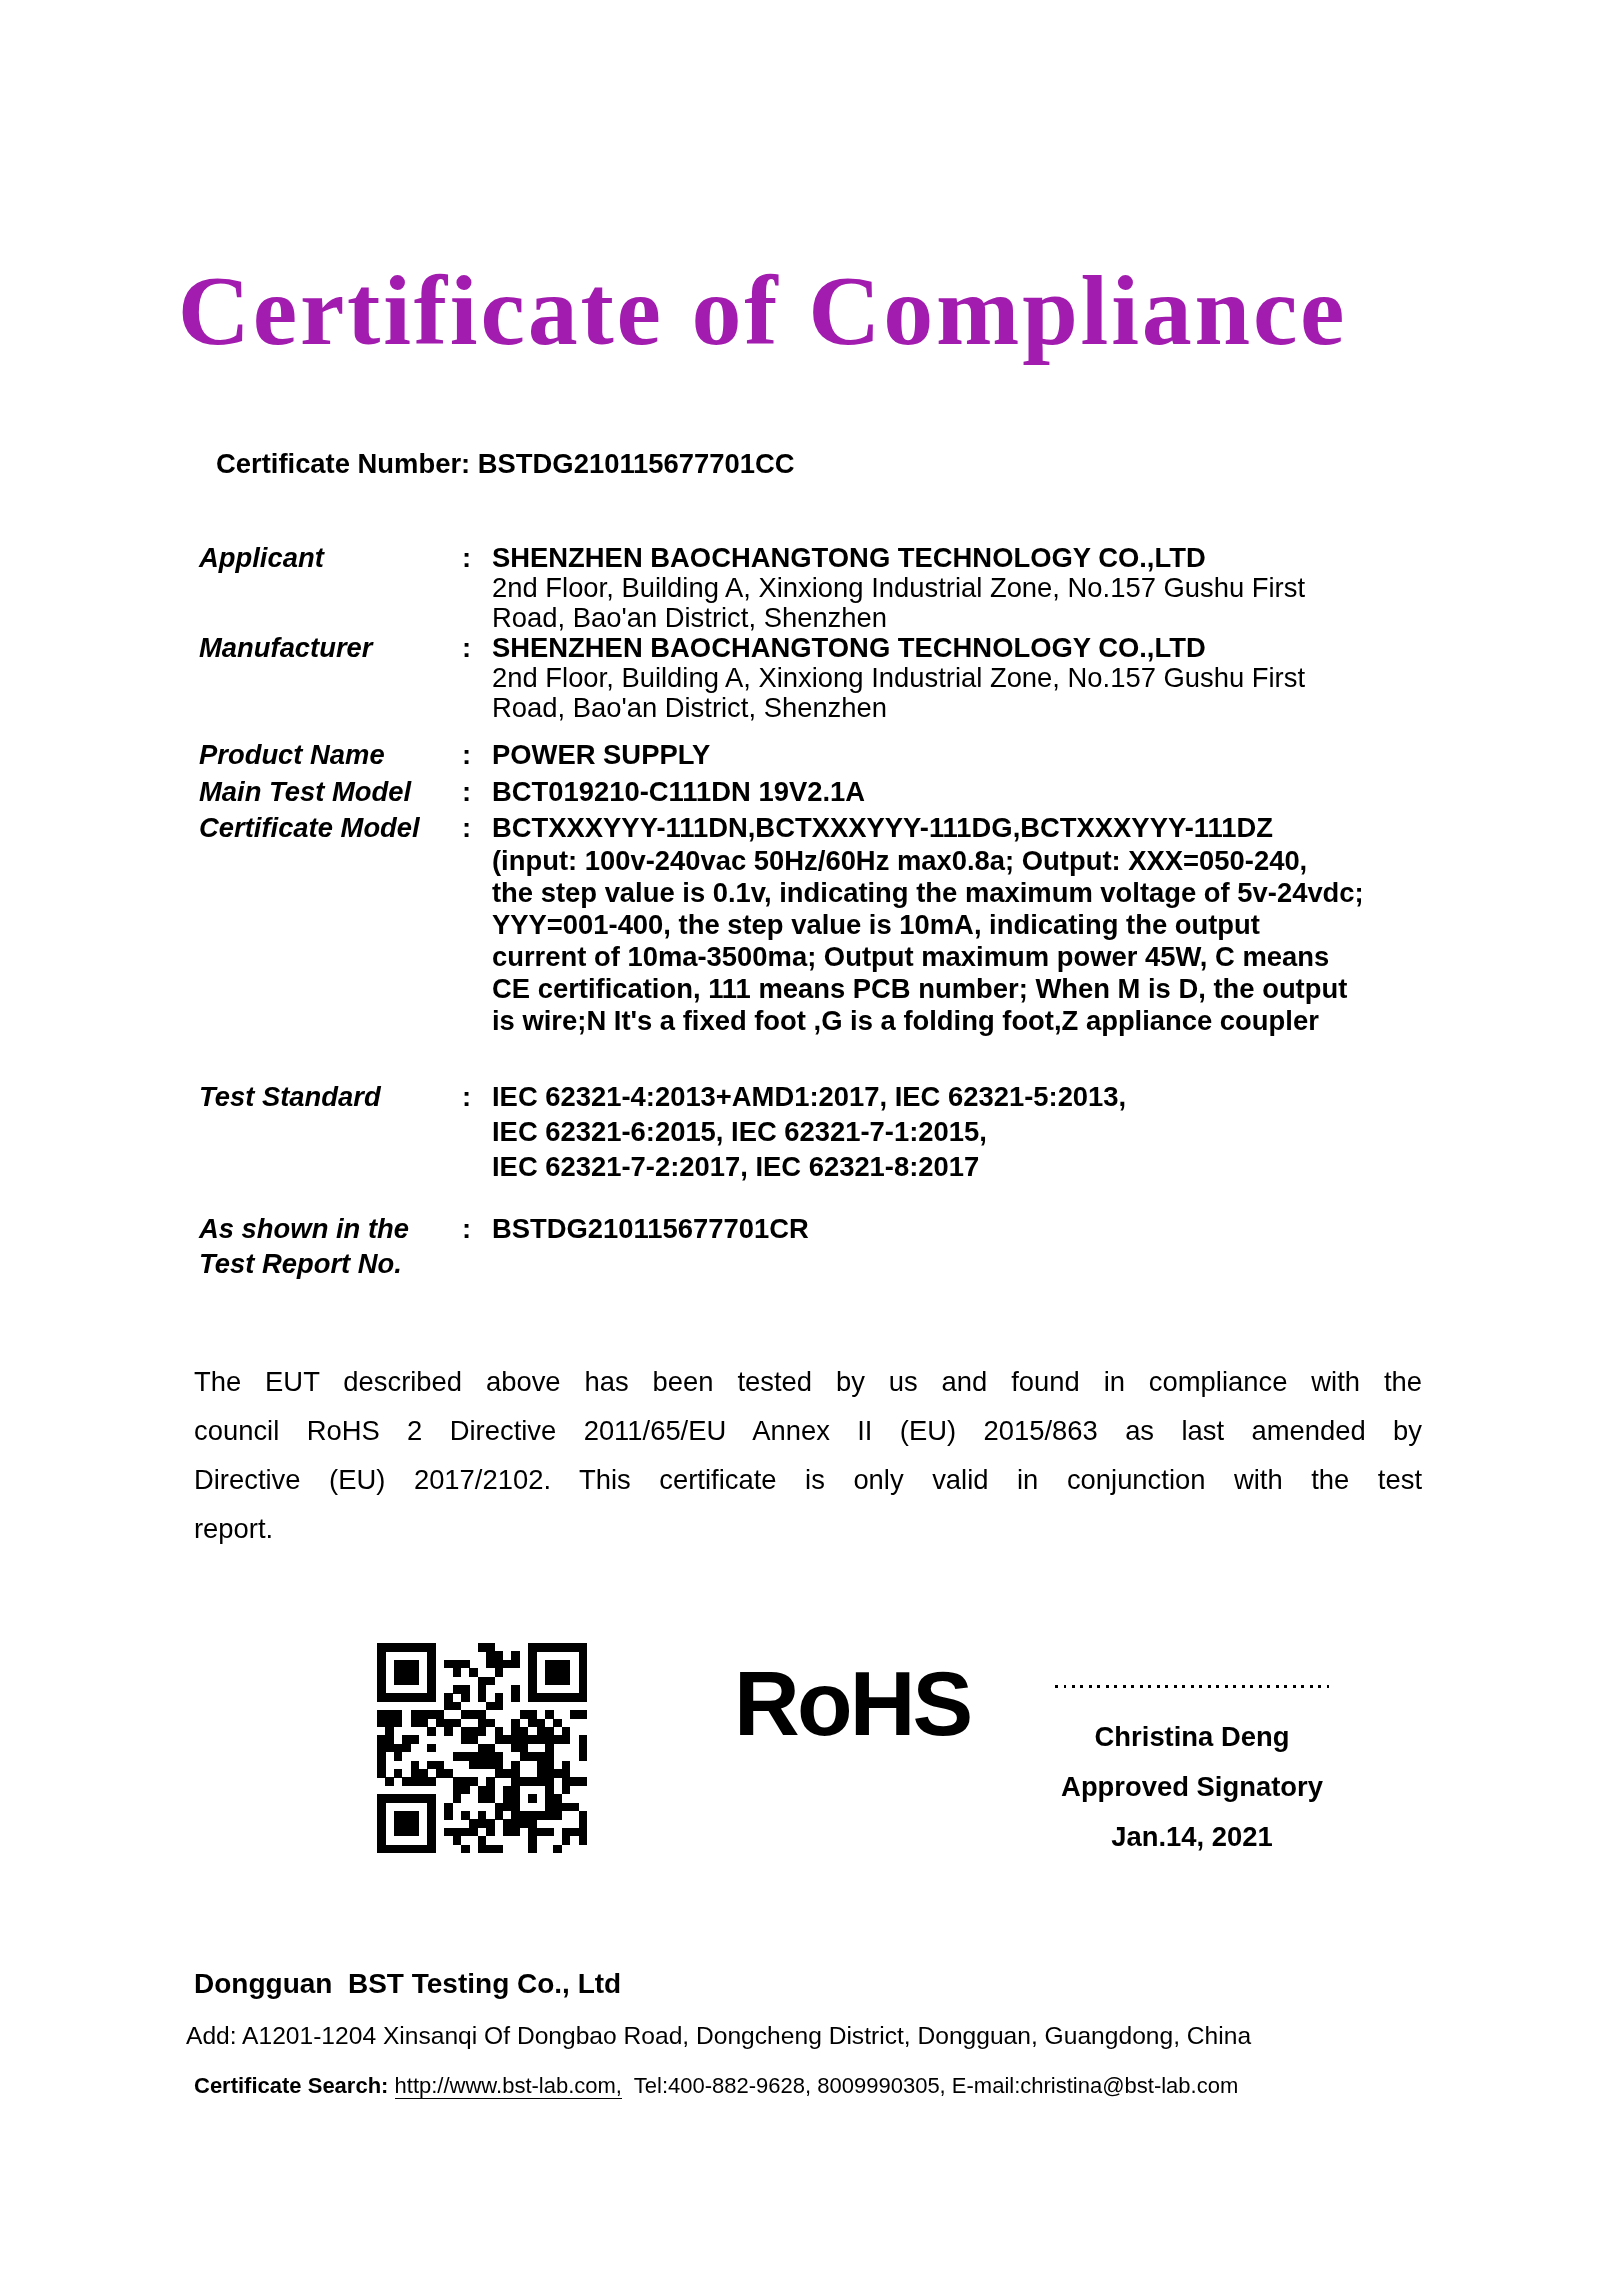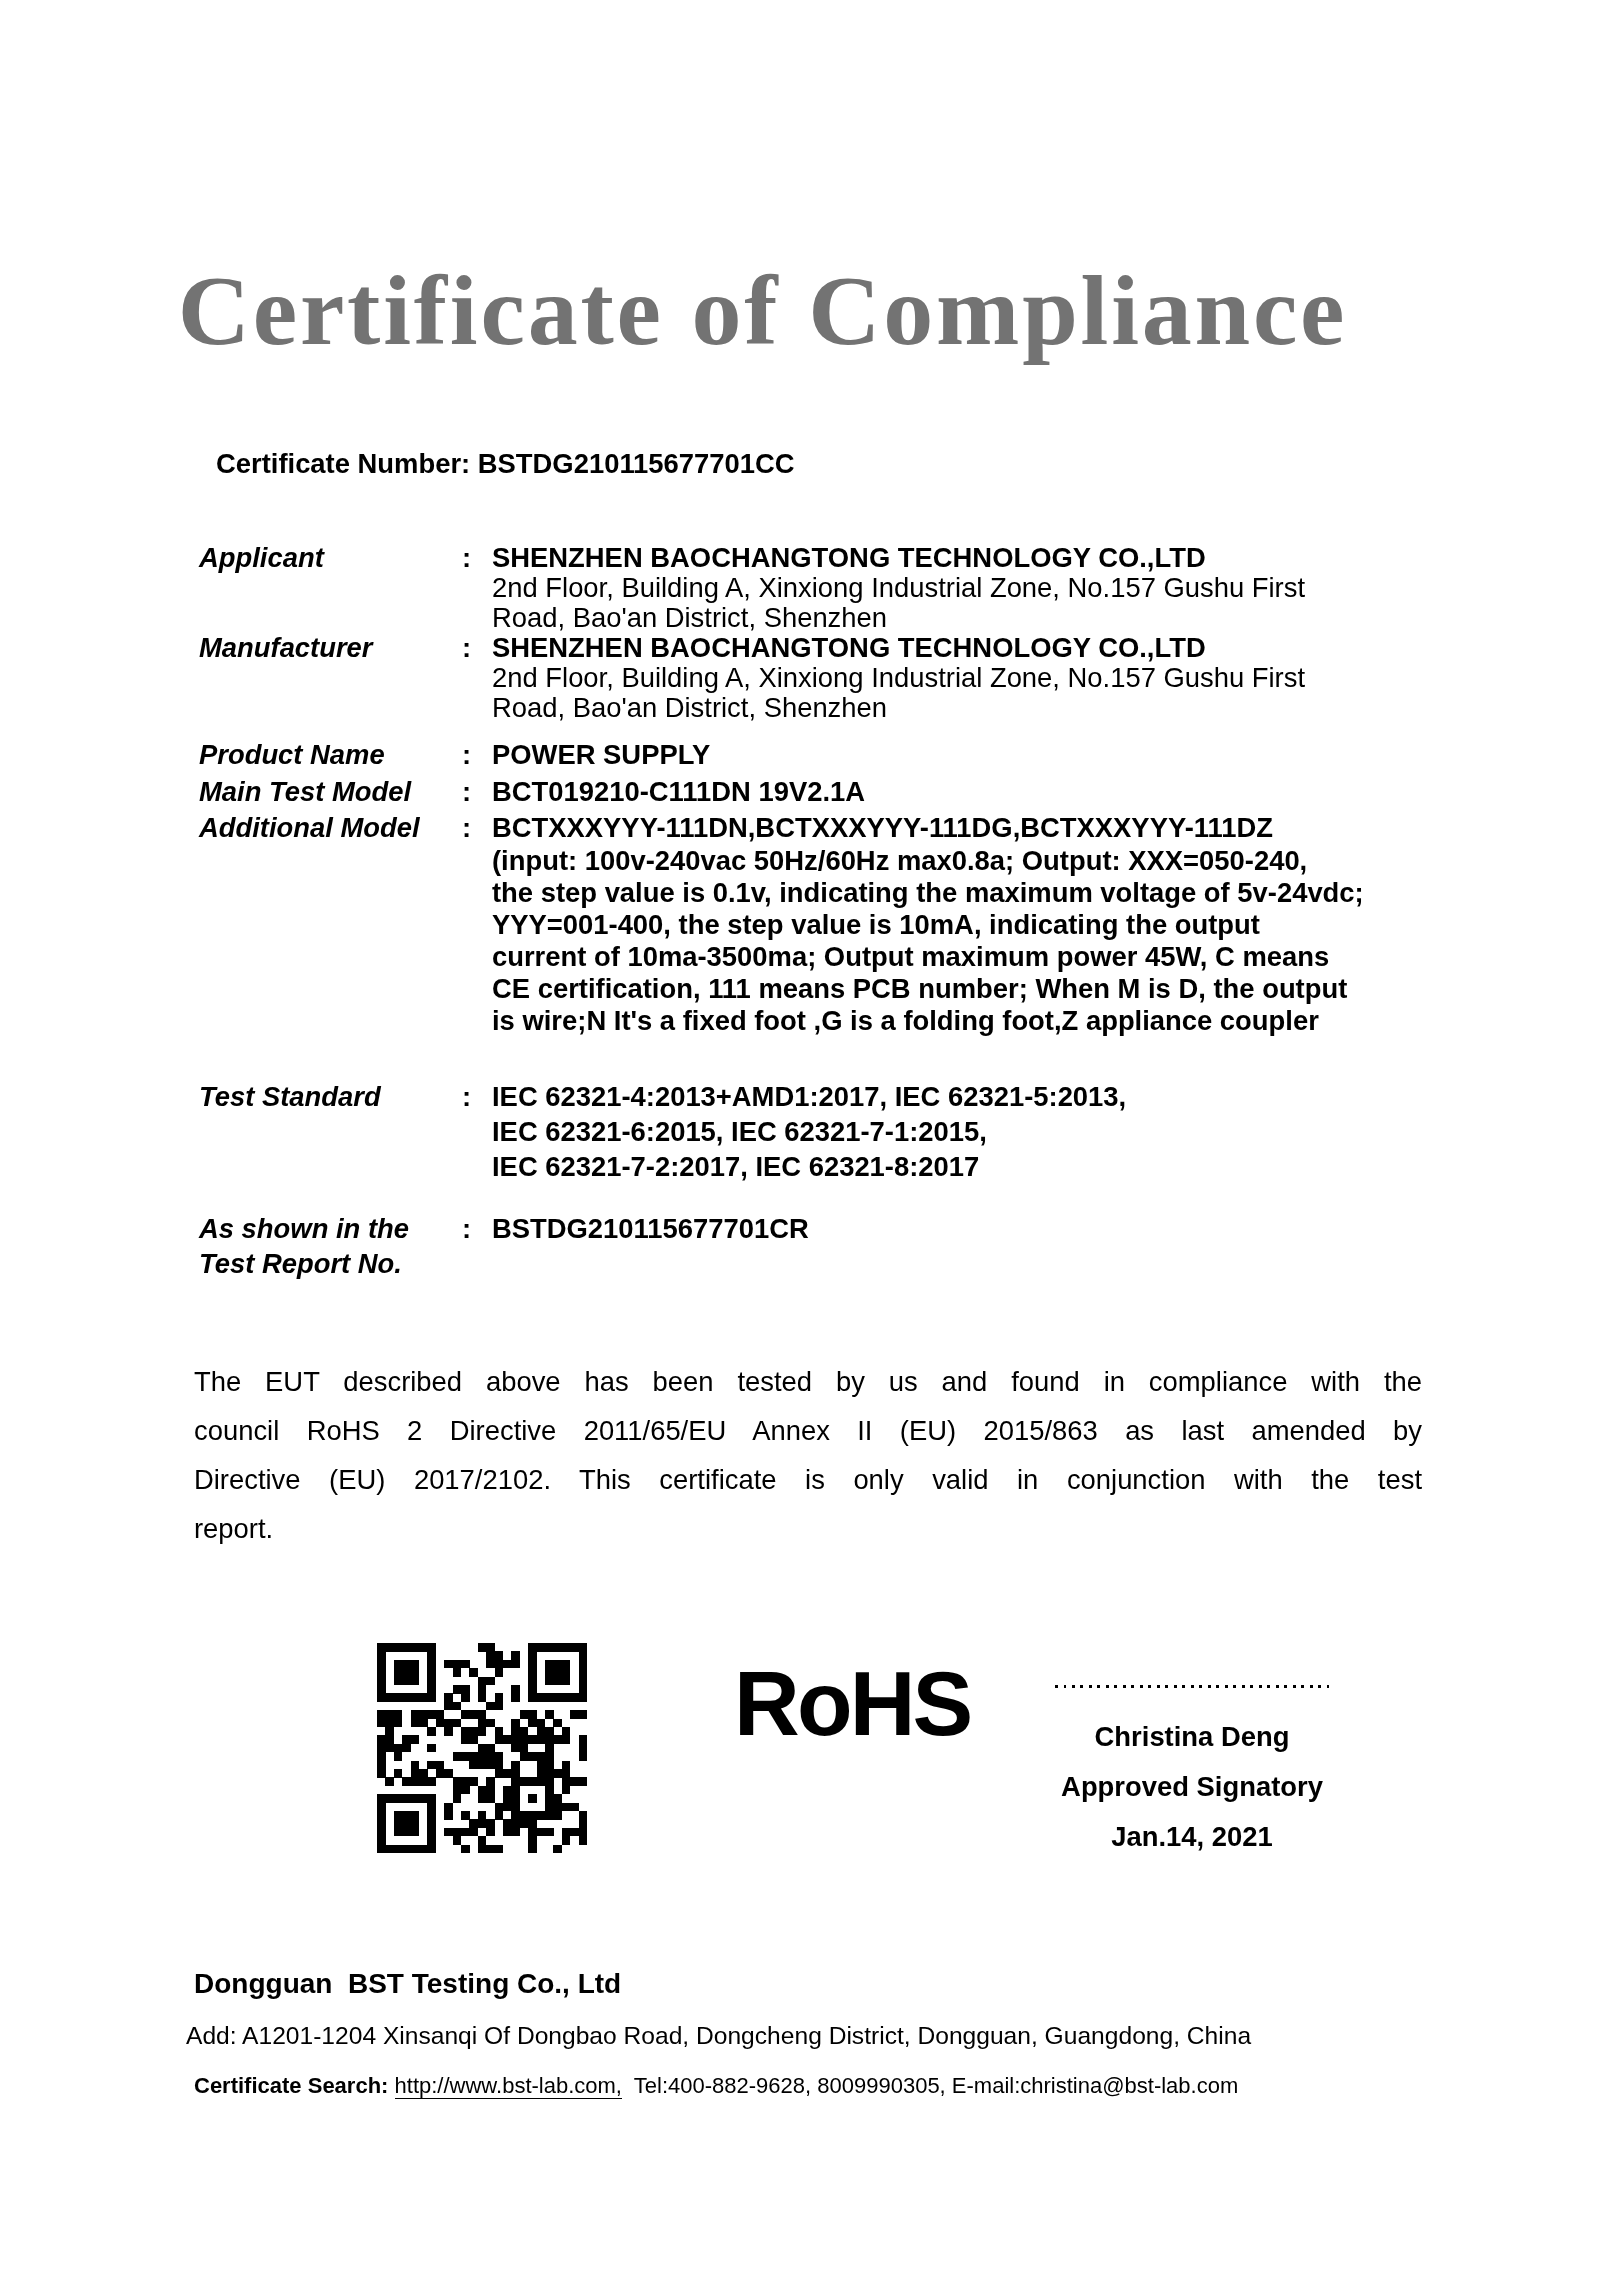--- a/index.html
+++ b/index.html
@@ -13,21 +13,21 @@
     color:#000;
   }
   .title{
     position:absolute;top:261px;left:50%;
     transform:translateX(calc(-50% - 44px));
     margin:0;
     font-family:"Liberation Serif","DejaVu Serif",serif;
     font-weight:bold;
     font-size:100px;line-height:1;
     letter-spacing:2.8px;
-    color:#737373;
+    color:#a21caf;
     white-space:nowrap;
   }
   .cert-number{
     position:absolute;left:216px;top:449px;
     font-size:27.4px;font-weight:bold;line-height:30px;
     white-space:nowrap;
   }
   
   .fields{
     position:absolute;left:199px;top:543px;width:1268px;
@@ -121,21 +121,21 @@
       <div class="fvalue">POWER SUPPLY</div>
     </div>
 
     <div class="frow row-model">
       <div class="flabel">Main Test Model</div>
       <div class="fcolon">:</div>
       <div class="fvalue">BCT019210-C111DN 19V2.1A</div>
     </div>
 
     <div class="frow row-additional">
-      <div class="flabel">Additional Model</div>
+      <div class="flabel">Certificate Model</div>
       <div class="fcolon">:</div>
       <div>
         <div class="fvalue">BCTXXXYYY-111DN,BCTXXXYYY-111DG,BCTXXXYYY-111DZ</div>
         <div class="fvalue desc">
           <div>(input: 100v-240vac 50Hz/60Hz max0.8a; Output: XXX=050-240,</div>
           <div>the step value is 0.1v, indicating the maximum voltage of 5v-24vdc;</div>
           <div>YYY=001-400, the step value is 10mA, indicating the output</div>
           <div>current of 10ma-3500ma; Output maximum power 45W, C means</div>
           <div>CE certification, 111 means PCB number; When M is D, the output</div>
           <div>is wire;N It's a fixed foot ,G is a folding foot,Z appliance coupler</div>

